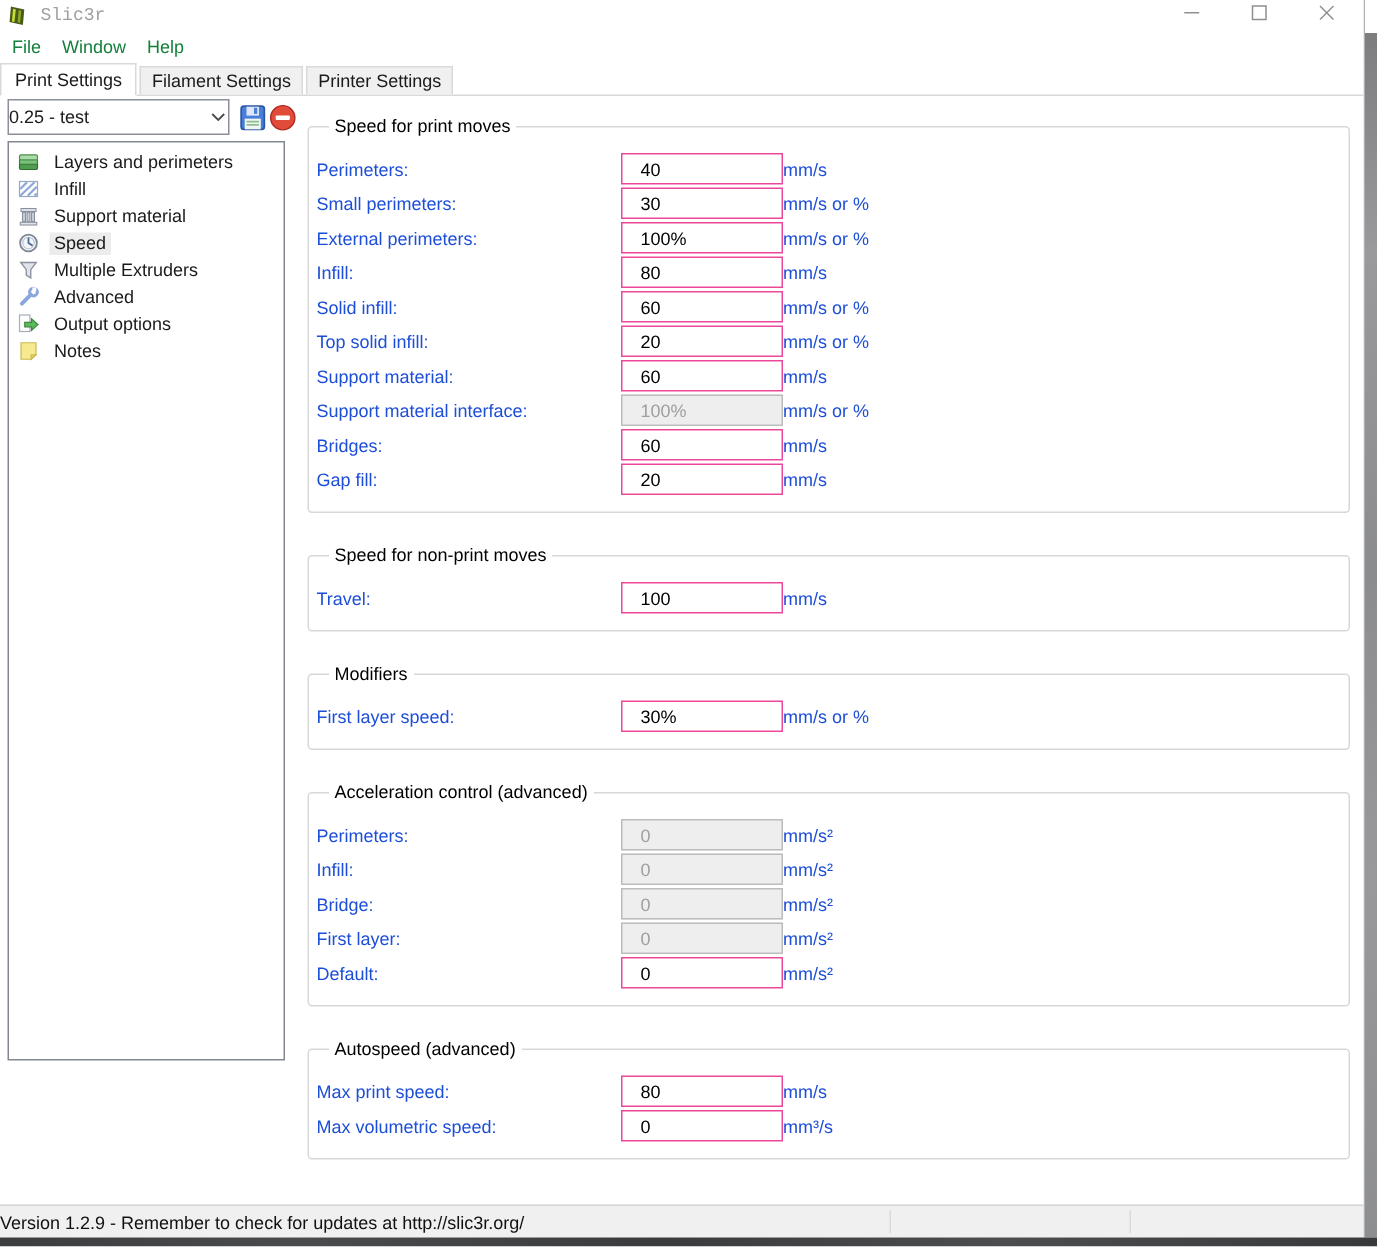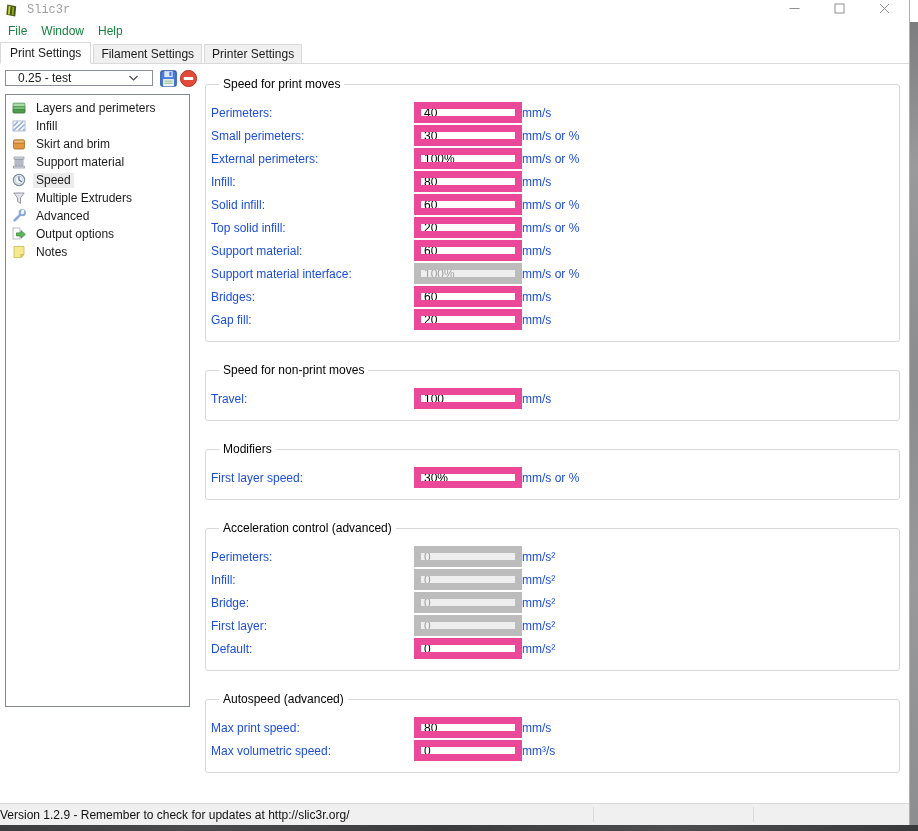--- a/index.html
+++ b/index.html
@@ -27,39 +27,39 @@
 
   
   .tabbar { position:absolute; left:0; top:42px; width:100%; height:22px; display:flex; align-items:flex-end; border-bottom:1px solid #d9d9d9; background:#fff; }
   .tab { height:19px; padding:0 7px 0 7px; background:#f0f0f0; border:1px solid #d9d9d9; border-bottom:none; margin-right:2px; display:flex; align-items:center; color:#1a1a1a; }
   .tab.active { height:22px; background:#fff; margin-bottom:-1px; border-bottom:1px solid #fff; padding:0 9px; }
 
   
   .content { position:absolute; left:0; top:64px; width:100%; height:739px; background:#fff; }
 
   .preset-row { position:absolute; left:5px; top:3px; height:22px; display:flex; align-items:center; }
-  .combobox { width:148px; height:16px; border:1px solid #8a8f99; background:#fff; display:flex; align-items:center; padding:0 12px; position:relative; }
+  .combobox { width:148px; height:24px; border:1px solid #8a8f99; background:#fff; display:flex; align-items:center; padding:0 0; position:relative; }
   .combobox .cb-value { flex:1; }
   .combobox .cb-arrow { display:inline-flex; margin-right:1px; }
   .tool-icon { margin-left:6px; width:19px; height:19px; display:inline-flex; cursor:pointer; }
   .tool-icon + .tool-icon { margin-left:1px; }
 
   .listbox { position:absolute; left:5px; top:30px; width:185px; height:613px; border:1px solid #828790; background:#fff; padding-top:4px; }
   .list-item { height:18px; display:flex; align-items:center; padding-left:5px; }
   .list-item .li-icon { width:16px; height:16px; display:inline-flex; margin-right:6px; flex:none; }
   .list-item .li-label { padding:0 3px; line-height:15px; }
   .list-item.selected .li-label { background:#ececec; }
 
   .main-panel { position:absolute; left:205px; top:0; width:697px; }
   fieldset.group { border:1px solid #d8d8d8; border-radius:3px; padding:10px 8px 10px 5px; margin-top:21px; width:695px; }
   fieldset.group:first-child { margin-top:13px; }
   legend.group-title { margin-left:8px; padding:0 4px; font-size:12px; line-height:14px; color:#000; }
   .opt-row { height:23px; display:flex; align-items:center; }
   .opt-label { width:203px; flex:none; color:#1d4ed8; }
-  input.field { width:108px; height:21px; border:7px solid #ec4899; background:#fff; color:#000; font-family:"Liberation Sans","DejaVu Sans",sans-serif; font-size:12px; padding:1px 3px; border-radius:0; }
+  input.field { width:108px; height:21px; border:1px solid #ec4899; background:#fff; color:#000; font-family:"Liberation Sans","DejaVu Sans",sans-serif; font-size:12px; padding:1px 12px; border-radius:0; }
   input.field:disabled { background:#eeeeee; color:#9f9f9f; border-color:#bcbcbc; }
   .opt-unit { margin-left:0; color:#1d4ed8; }
 
   
   .statusbar { position:absolute; left:0; bottom:0; width:100%; height:22px; background:#f0f0f0; border-top:1px solid #d7d7d7; display:flex; align-items:center; overflow:hidden; }
   .status-text { margin-left:-2px; padding-left:2px; color:#111; white-space:nowrap; }
   .status-sep { position:absolute; top:3px; bottom:3px; width:1px; background:#d9d9d9; }
 </style>
 </head>
 <body>
@@ -157,29 +157,20 @@
                 <line x1="7.5" y1="12.5" x2="13.5" y2="6.5"></line>
                 <line x1="12" y1="12.5" x2="13.5" y2="11"></line>
               </g>
             </svg>
           </span>
           <span class="li-label">Infill</span>
         </div>
         <div class="list-item">
           <span class="li-icon">
             <svg viewBox="0 0 16 16" width="16" height="16">
-              <rect x="2.5" y="4" width="11" height="9" rx="1.5" fill="#e59640" stroke="#a96b1e" stroke-width="0.8"></rect>
-              <rect x="2.5" y="4" width="11" height="3.2" rx="1.5" fill="#f2bb76" stroke="#a96b1e" stroke-width="0.8"></rect>
-            </svg>
-          </span>
-          <span class="li-label">Skirt and brim</span>
-        </div>
-        <div class="list-item">
-          <span class="li-icon">
-            <svg viewBox="0 0 16 16" width="16" height="16">
               <rect x="3" y="3" width="10" height="2" fill="#dfe3ea" stroke="#8a909c" stroke-width="0.7"></rect>
               <g fill="#c9cfda" stroke="#8a909c" stroke-width="0.7">
                 <rect x="4" y="5.6" width="2" height="6"></rect>
                 <rect x="7" y="5.6" width="2" height="6"></rect>
                 <rect x="10" y="5.6" width="2" height="6"></rect>
               </g>
               <rect x="2.5" y="12.2" width="11" height="1.8" fill="#dfe3ea" stroke="#8a909c" stroke-width="0.7"></rect>
             </svg>
           </span>
           <span class="li-label">Support material</span>

